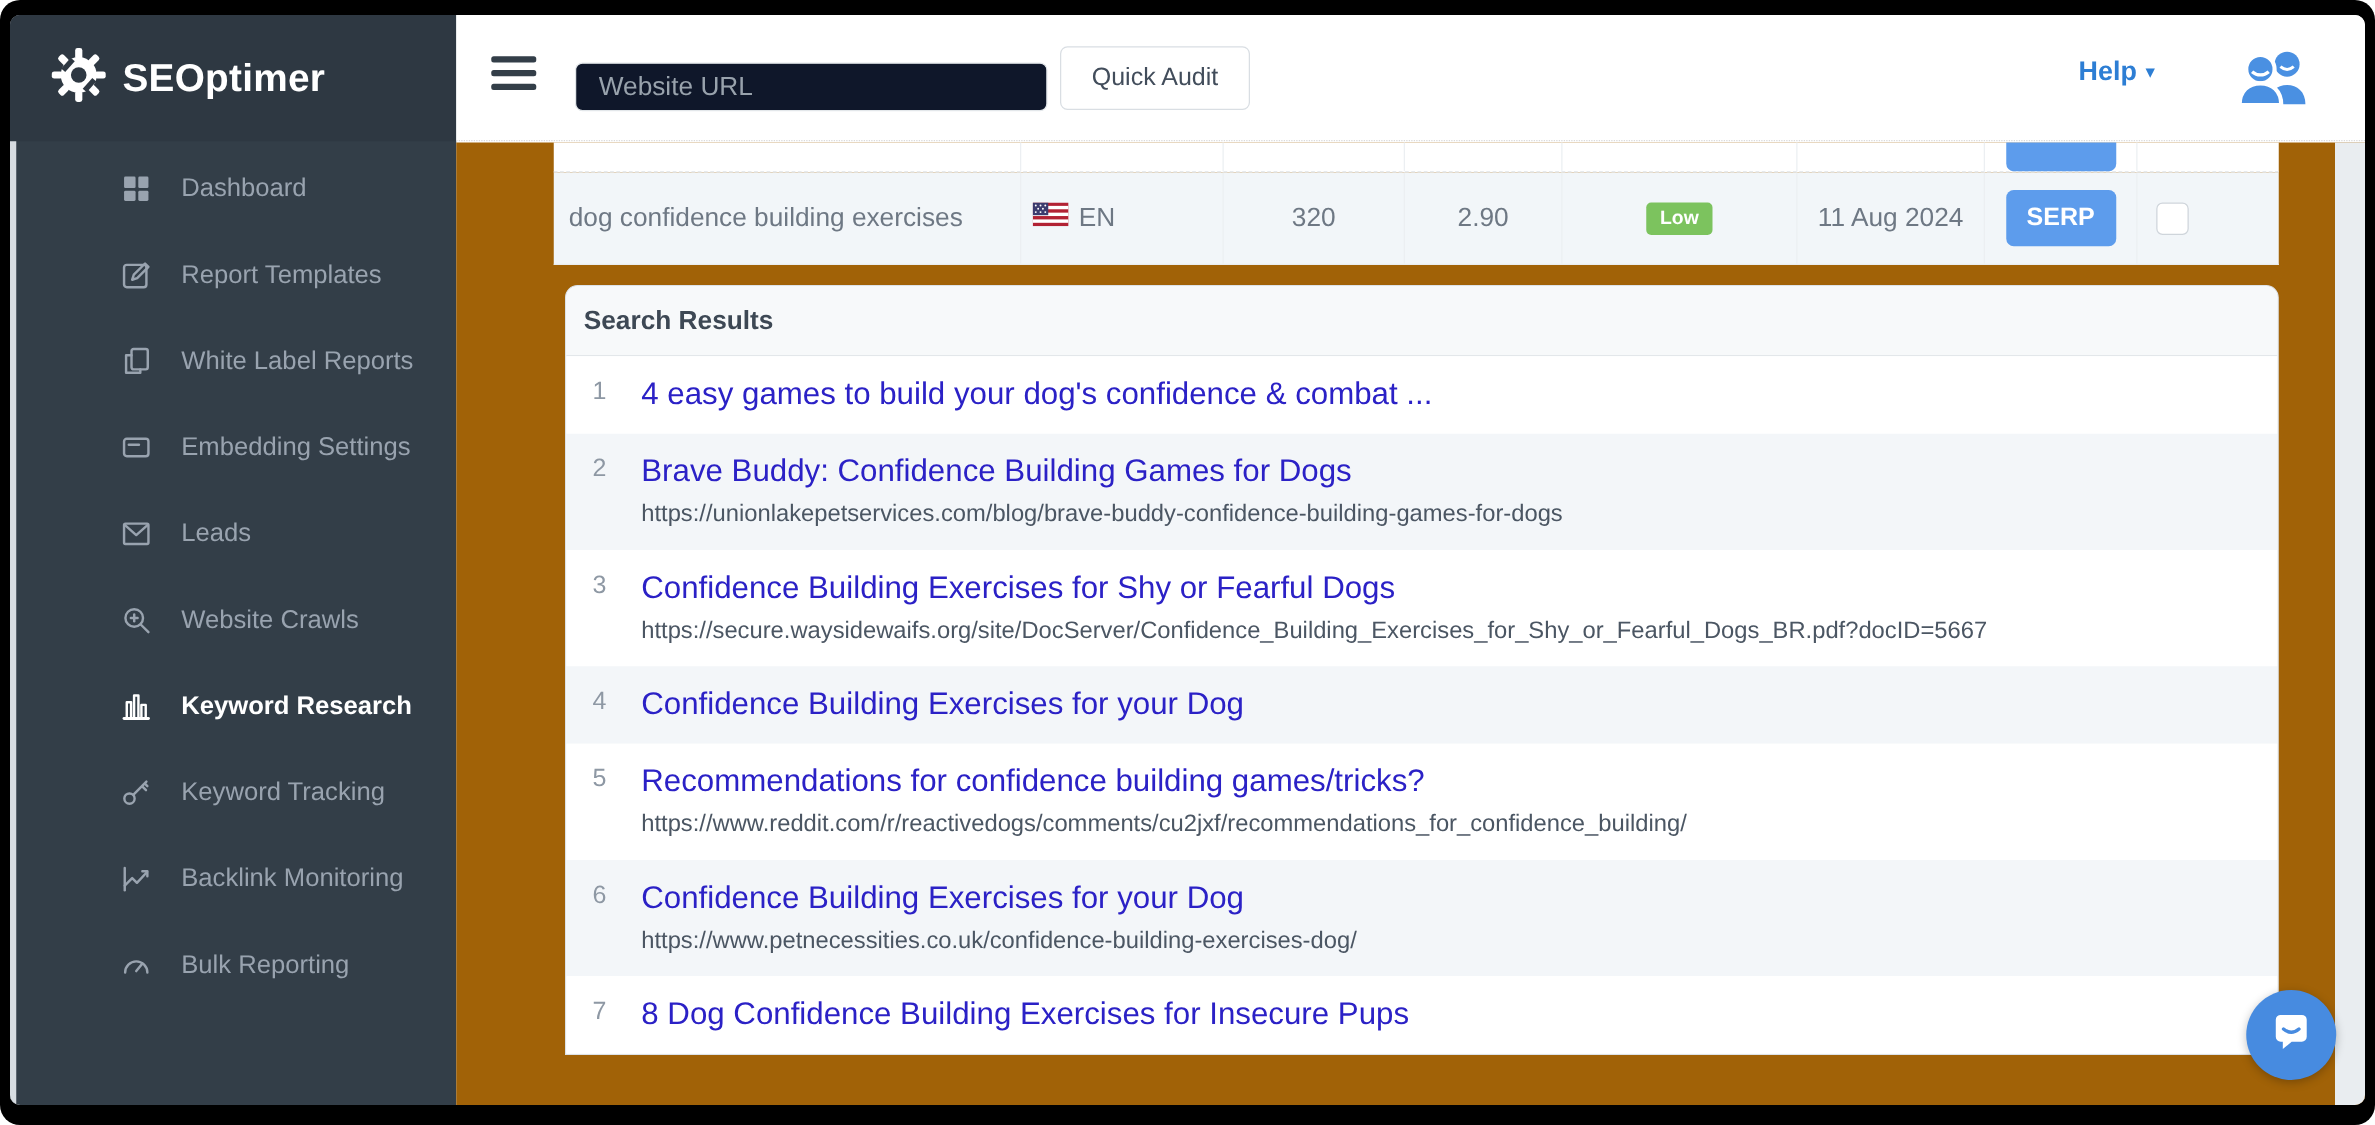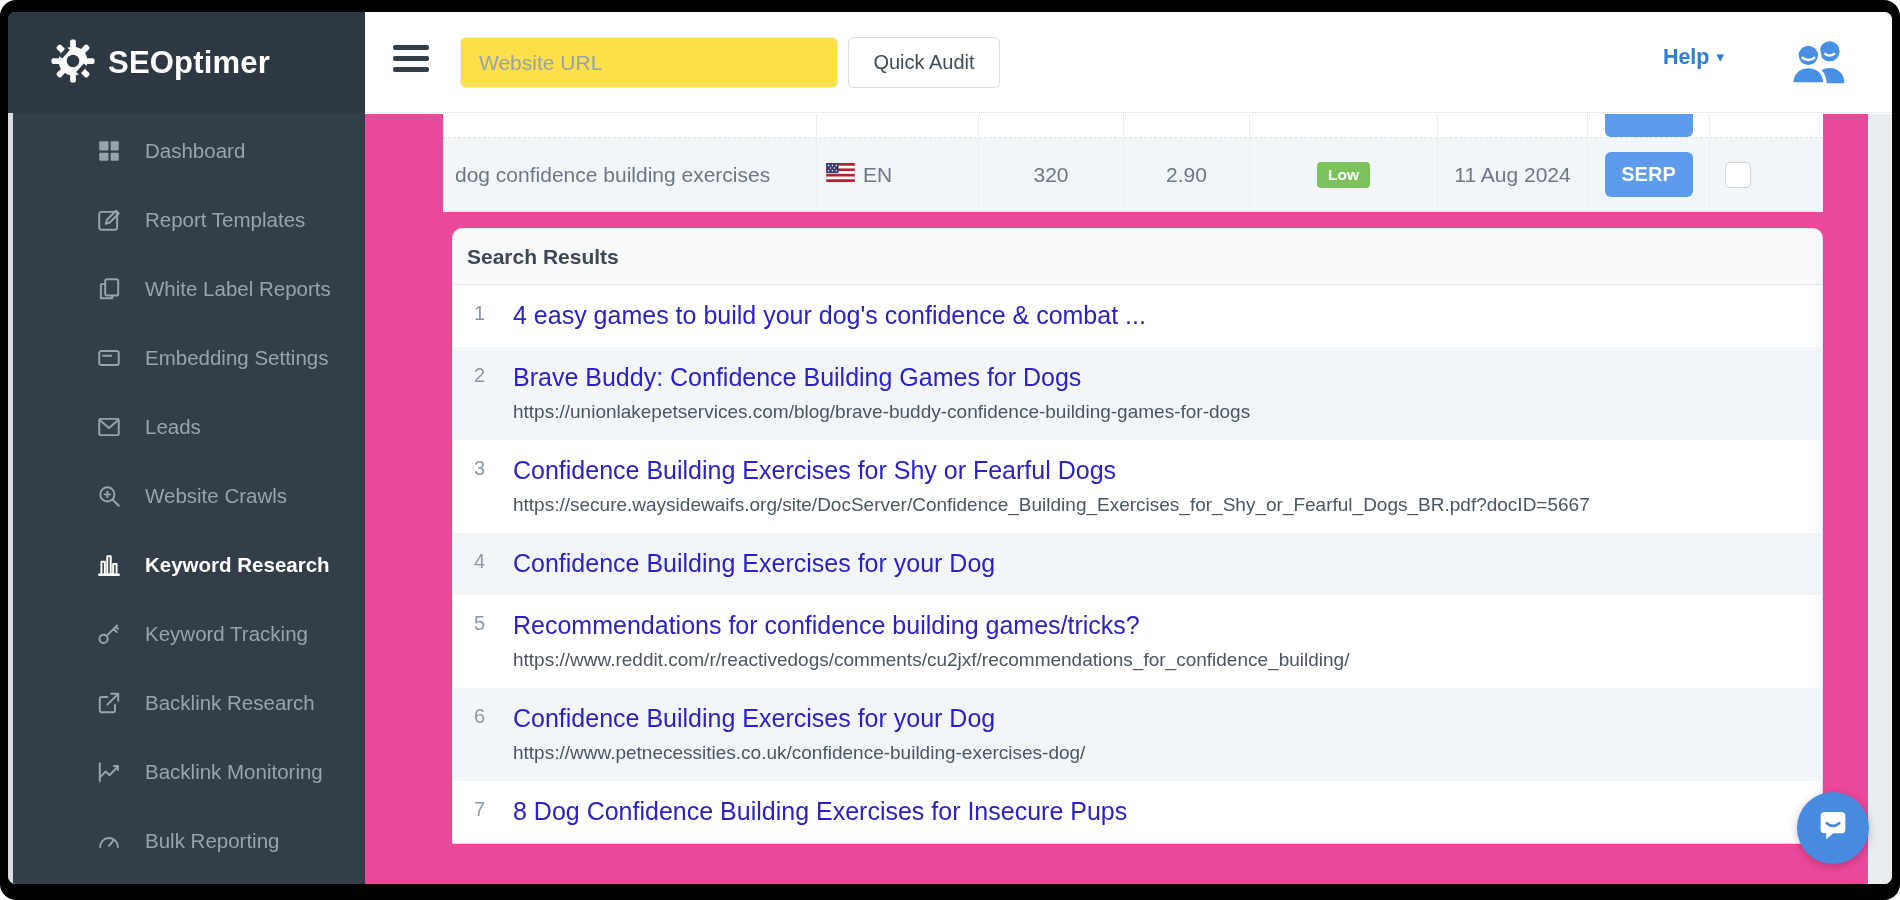--- a/index.html
+++ b/index.html
@@ -4,47 +4,47 @@
 <style>
   * { margin:0; padding:0; box-sizing:border-box; }
   html,body { width:1900px; height:900px; overflow:hidden; background:#fff;
     font-family:"Liberation Sans","DejaVu Sans",sans-serif; }
   .frame { position:absolute; inset:0; background:#000; border-radius:16px; }
   .inner { position:absolute; left:8px; top:12px; width:1884px; height:872px;
     background:#fff; border-radius:8px; overflow:hidden; }
 
   
   .sidebar { position:absolute; left:0; top:0; width:357px; height:872px; background:#333e48; }
-  .logo-block { position:relative; height:101px; background:#2e3842; display:flex; align-items:center; padding-left:42px; }
+  .logo-block { position:relative; height:101px; background:#2e3842; display:flex; align-items:center; padding-left:32px; }
   .logo-text { color:#fff; font-size:31px; font-weight:bold; margin-left:12px; letter-spacing:.2px; }
   .side-strip { position:absolute; left:0; top:101px; bottom:0; width:5px; background:#d7dce1; }
   .side-nav { position:absolute; top:101px; left:5px; right:0; bottom:0; padding-top:3px; }
   .side-item { height:69px; display:flex; align-items:center; padding-left:82px; color:#99a3af; cursor:pointer; }
   .side-item .s-icon { width:28px; height:28px; display:flex; align-items:center; justify-content:center; flex:0 0 28px; }
   .side-item .s-label { margin-left:22px; font-size:20.5px; white-space:nowrap; }
   .side-item.active { color:#fff; }
   .side-item.active .s-label { font-weight:bold; }
 
   
   .topbar { position:absolute; left:357px; top:0; width:1527px; height:101px; background:#fff;
     border-bottom:1px dotted #d9d9d9; }
   .hamburger { position:absolute; left:28px; top:33px; width:36px; cursor:pointer; }
   .hamburger span { display:block; width:36px; height:5px; background:#333e48; border-radius:2px; margin-bottom:6px; }
-  .url-input { position:absolute; left:95px; top:25px; width:378px; height:51px; background:#fde047;
+  .url-input { position:absolute; left:95px; top:38px; width:378px; height:39px; background:#0f172a;
     border:1px solid #e3e7ea; border-radius:6px; padding:0 18px; font-size:21px; color:#5b6670;
     font-family:inherit; outline:none; }
   .url-input::placeholder { color:#98a2ac; }
   .quick-audit { position:absolute; left:483px; top:25px; width:152px; height:51px; background:#fff;
     border:1px solid #d9dee3; border-radius:6px; font-size:20px; color:#424d5b; font-family:inherit; cursor:pointer; }
   .help { position:absolute; right:168px; top:33px; color:#2d7ed4; font-size:21.5px; font-weight:bold; cursor:pointer; }
   .help .caret { font-size:15px; margin-left:7px; position:relative; top:-2px; }
   .users-btn { position:absolute; right:42px; top:26px; cursor:pointer; }
 
   
-  .main { position:absolute; left:357px; top:102px; width:1527px; height:770px; background:#ec4899; }
+  .main { position:absolute; left:357px; top:102px; width:1527px; height:770px; background:#a16207; }
   .main-scroll { position:absolute; right:0; top:0; bottom:0; width:24px; background:#e9edf0; }
 
   .kw-table { position:absolute; left:78px; top:0; width:1380px; }
   .t-row { position:relative; width:1380px; }
   .t-row .cell { position:absolute; top:0; bottom:0; border-left:1px solid #eceff2; }
   .t-row .cell:first-child { border-left:none; }
   .c0 { left:0; width:373px; } .c1 { left:373px; width:162px; } .c2 { left:535px; width:145px; }
   .c3 { left:680px; width:126px; } .c4 { left:806px; width:188px; } .c5 { left:994px; width:150px; }
   .c6 { left:1144px; width:122px; } .c7 { left:1266px; width:114px; }
   .row-partial { height:24px; background:#fff; border-bottom:1px dashed #dfe3e7; }
@@ -179,30 +179,20 @@
             <span class="s-label">Keyword Research</span>
           </div>
           <div class="side-item">
             <span class="s-icon">
               <svg width="26" height="26" viewBox="0 0 24 24" fill="none" stroke="currentColor" stroke-width="1.8" stroke-linecap="round" stroke-linejoin="round">
                 <circle cx="7" cy="16.5" r="3.8"></circle>
                 <path d="M9.8 13.7L19.5 4M16.2 7.3l3 3M18.2 5.3l2 2"></path>
               </svg>
             </span>
             <span class="s-label">Keyword Tracking</span>
-          </div>
-          <div class="side-item">
-            <span class="s-icon">
-              <svg width="26" height="26" viewBox="0 0 24 24" fill="none" stroke="currentColor" stroke-width="1.8" stroke-linecap="round" stroke-linejoin="round">
-                <path d="M17.5 13.5V19a1.5 1.5 0 0 1-1.5 1.5H5A1.5 1.5 0 0 1 3.5 19V8A1.5 1.5 0 0 1 5 6.5h5.5"></path>
-                <path d="M14 3.5h6.5V10"></path>
-                <line x1="10.5" y1="13.5" x2="20" y2="4"></line>
-              </svg>
-            </span>
-            <span class="s-label">Backlink Research</span>
           </div>
           <div class="side-item">
             <span class="s-icon">
               <svg width="26" height="26" viewBox="0 0 24 24" fill="none" stroke="currentColor" stroke-width="1.8" stroke-linecap="round" stroke-linejoin="round">
                 <path d="M3.5 4v16.5"></path>
                 <path d="M3.5 17l5.5-5.5 3.5 3.5 7.5-8"></path>
                 <path d="M16.5 6.5h3.7v3.7"></path>
               </svg>
             </span>
             <span class="s-label">Backlink Monitoring</span>

